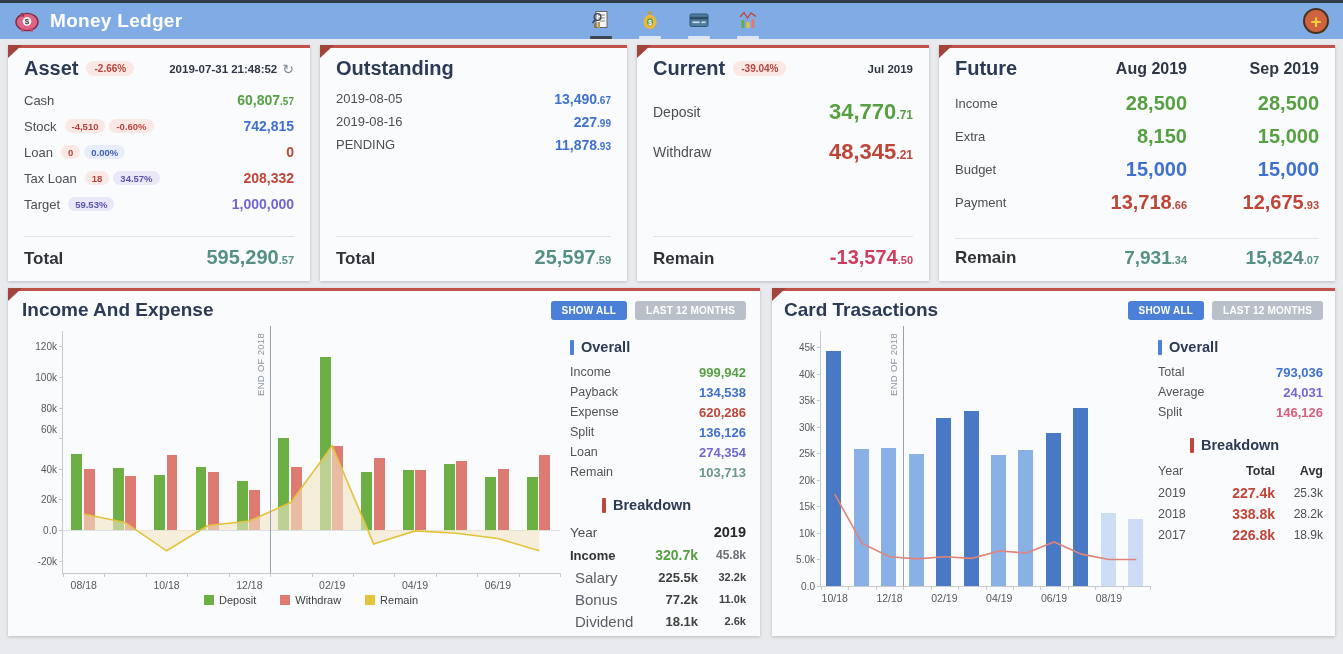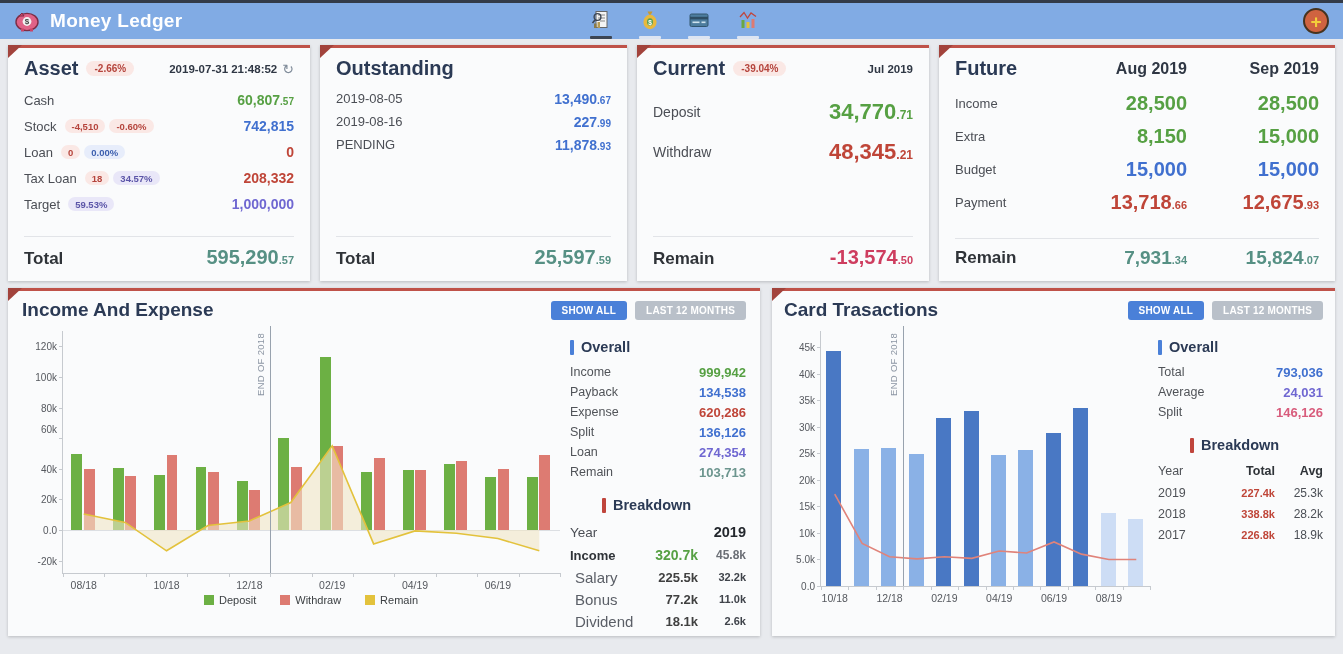--- a/index.html
+++ b/index.html
@@ -115,21 +115,21 @@
   .b3.main .lab { font-size:13px; font-weight:bold; color:#2f3338; padding-left:0; }
   .b3 .v1 { text-align:right; font-weight:bold; font-size:13px; }
   .b3.main .v1 { font-size:14px; }
   .b3 .v2 { text-align:right; font-weight:bold; font-size:11px; }
   .b3.main .v2 { font-size:12px; }
   .b3h { display:grid; grid-template-columns:1fr 62px 48px; height:22px; align-items:center; }
   .b3h .h1 { font-size:12.5px; color:#505358; }
   .b3h .h2 { font-size:12.5px; font-weight:bold; color:#2f3338; text-align:right; }
   .b3y { display:grid; grid-template-columns:1fr 62px 48px; height:21px; align-items:center; }
   .b3y .yr { font-size:12.5px; color:#505358; }
-  .b3y .tv { text-align:right; font-weight:bold; font-size:11px; }
+  .b3y .tv { text-align:right; font-weight:bold; font-size:14px; }
   .b3y .av { text-align:right; font-size:12px; color:#4a4e55; }
 </style>
 </head>
 <body>
 
 <div class="topbar">
   <span class="logo">
     <svg width="26" height="24" viewBox="0 0 26 24">
       <ellipse cx="13" cy="13" rx="11" ry="8.6" fill="#e06287" stroke="#7e2c44" stroke-width="1.4"></ellipse>
       <path d="M5 7 L8 4 L10 7 Z" fill="#d14a6e" stroke="#7e2c44" stroke-width="1"></path>

